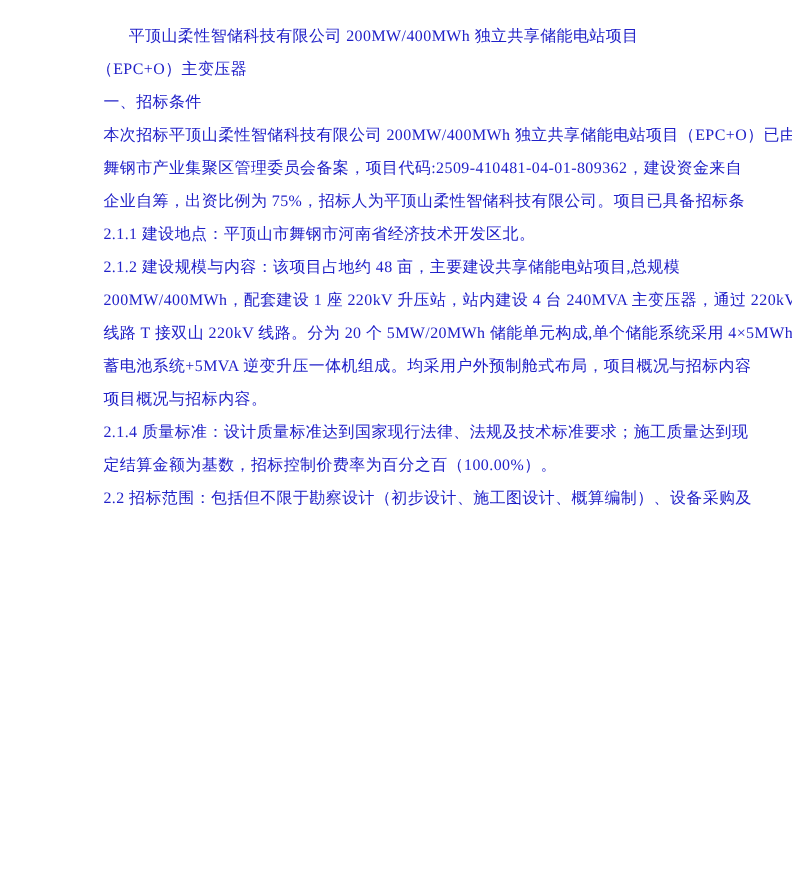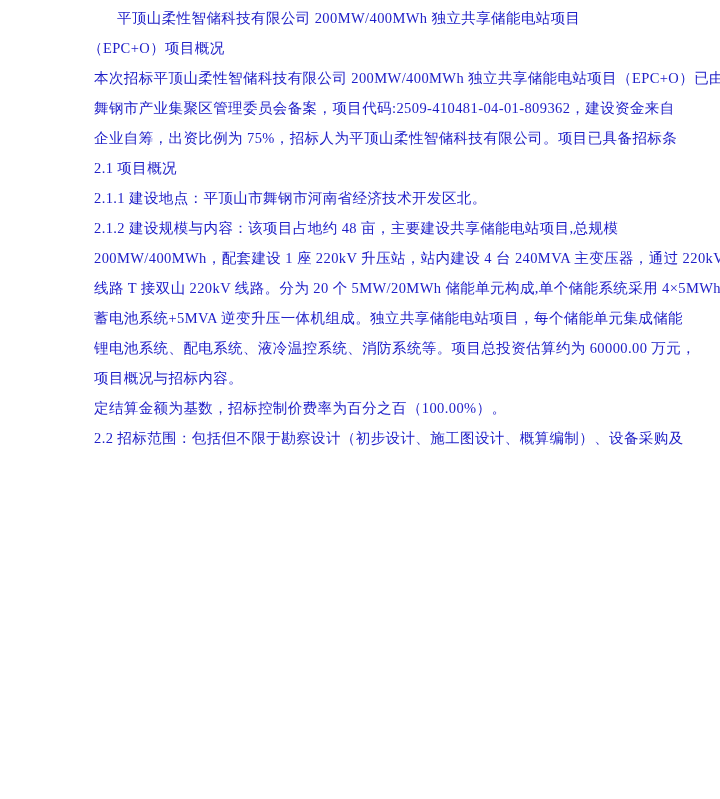--- a/index.html
+++ b/index.html
@@ -10,21 +10,21 @@
   .page {
     position: relative;
     width: 720px;
     height: 799px;
     background: #ffffff;
     overflow: hidden;
     font-family: "Liberation Serif", "DejaVu Serif", serif;
   }
   .doc {
     position: absolute;
-    top: 3px;
+    top: 18px;
     left: 94px;
     width: 572px;
     color: #2020c8;
     font-size: 14.5px;
     letter-spacing: 0.4px;
   }
   .line {
     height: 30px;
     line-height: 30px;
     white-space: pre;
@@ -37,28 +37,28 @@
     margin-left: -6px;
   }
 </style>
 </head>
 <body>
 
 <div class="page">
   <div class="doc">
 
   <div class="line indent-title">平顶山柔性智储科技有限公司 200MW/400MWh 独立共享储能电站项目</div>
-      <div class="line indent-paren">（EPC+O）项目概况</div>
+      <div class="line indent-paren">（EPC+O）主变压器</div>
+      <div class="line">一、招标条件</div>
       <div class="line">本次招标平顶山柔性智储科技有限公司 200MW/400MWh 独立共享储能电站项目（EPC+O）已由</div>
       <div class="line">舞钢市产业集聚区管理委员会备案，项目代码:2509-410481-04-01-809362，建设资金来自</div>
       <div class="line">企业自筹，出资比例为 75%，招标人为平顶山柔性智储科技有限公司。项目已具备招标条</div>
-      <div class="line">2.1 项目概况</div>
       <div class="line">2.1.1 建设地点：平顶山市舞钢市河南省经济技术开发区北。</div>
       <div class="line">2.1.2 建设规模与内容：该项目占地约 48 亩，主要建设共享储能电站项目,总规模</div>
       <div class="line">200MW/400MWh，配套建设 1 座 220kV 升压站，站内建设 4 台 240MVA 主变压器，通过 220kV</div>
       <div class="line">线路 T 接双山 220kV 线路。分为 20 个 5MW/20MWh 储能单元构成,单个储能系统采用 4×5MWh</div>
-      <div class="line">蓄电池系统+5MVA 逆变升压一体机组成。独立共享储能电站项目，每个储能单元集成储能</div>
-      <div class="line">锂电池系统、配电系统、液冷温控系统、消防系统等。项目总投资估算约为 60000.00 万元，</div>
+      <div class="line">蓄电池系统+5MVA 逆变升压一体机组成。均采用户外预制舱式布局，项目概况与招标内容</div>
       <div class="line">项目概况与招标内容。</div>
+      <div class="line">2.1.4 质量标准：设计质量标准达到国家现行法律、法规及技术标准要求；施工质量达到现</div>
       <div class="line">定结算金额为基数，招标控制价费率为百分之百（100.00%）。</div>
       <div class="line">2.2 招标范围：包括但不限于勘察设计（初步设计、施工图设计、概算编制）、设备采购及</div>
     </div>
 </div>
 
 </body></html>

